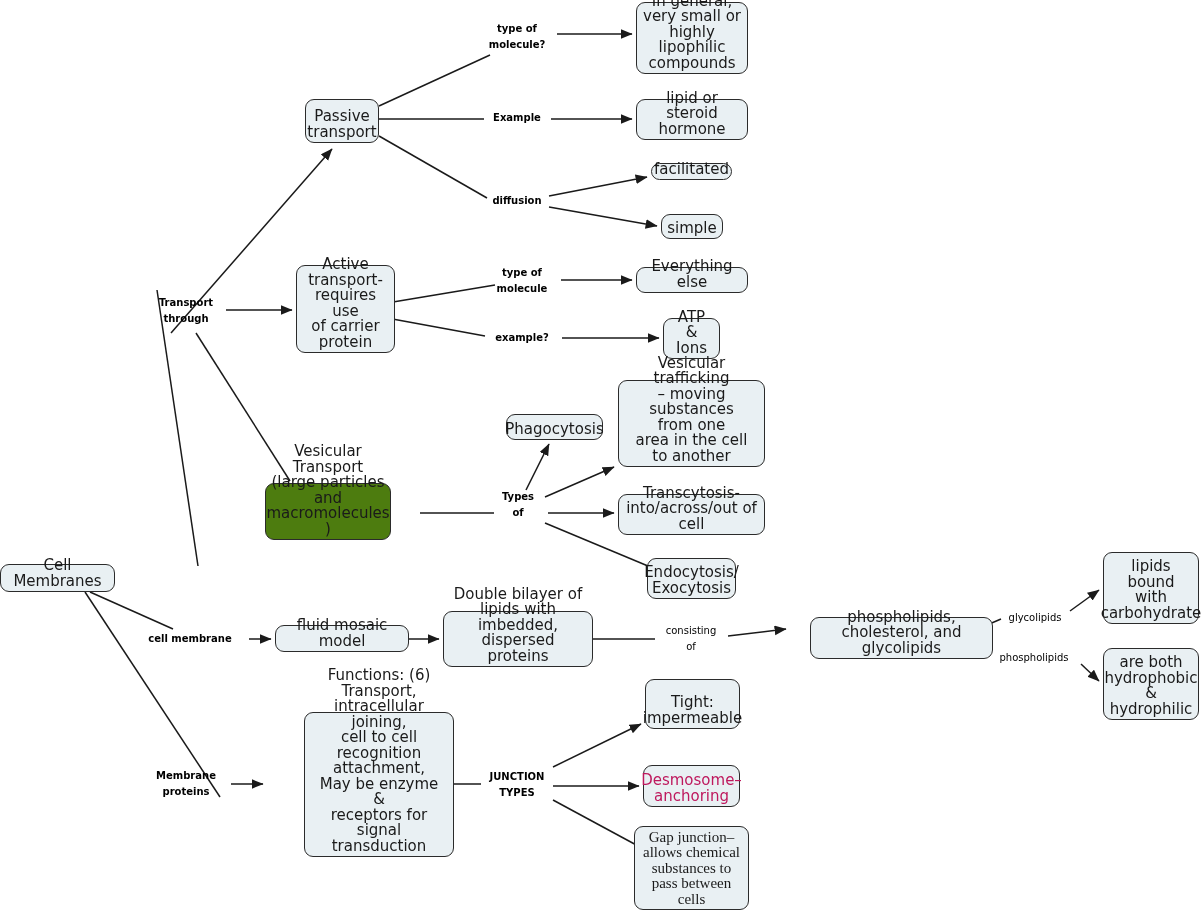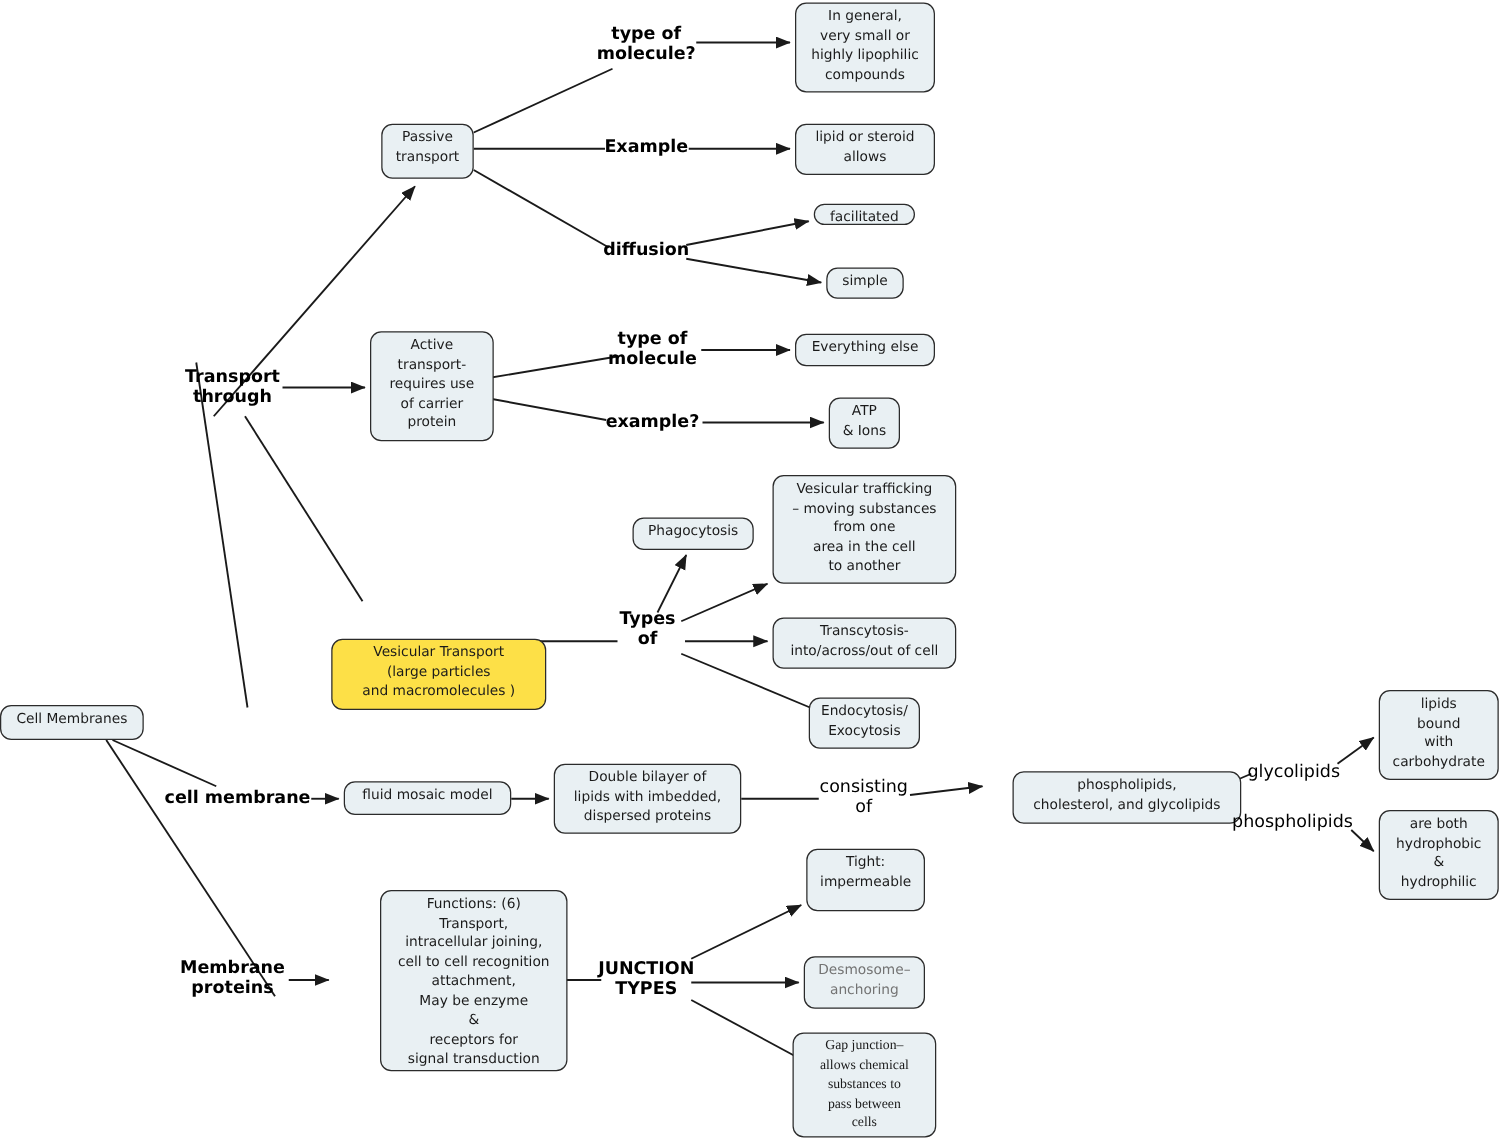--- a/index.html
+++ b/index.html
@@ -27,34 +27,34 @@
     height: 910px;
     pointer-events: none;
   }
   .node {
     position: absolute;
     box-sizing: border-box;
     background: #e9f0f3;
     border: 1.6px solid #2b2b2b;
     border-radius: 9px;
     display: flex;
-    align-items: flex-start;
+    align-items: flex-end;
     justify-content: center;
     text-align: center;
     color: #1a1a1a;
-    font-size: 11px;
+    font-size: 15px;
     line-height: 15.5px;
     padding: 2px 6px;
     white-space: pre-line;
     font-family: "DejaVu Sans", sans-serif;
   }
   .link-label {
     position: absolute;
     color: #000000;
-    font-size: 14px;
+    font-size: 10px;
     line-height: 15.5px;
     text-align: center;
     white-space: pre-line;
     font-family: "DejaVu Sans", sans-serif;
     transform: translate(-50%, -50%);
   }
   .link-label.bold { font-weight: bold; }
 </style>
 </head>
 <body>
@@ -106,32 +106,32 @@
   </svg>
   <div id="nodes-group">
       <div class="node" style="left: 0px; top: 564px; width: 115px; height: 28px; background: rgb(233, 240, 243); border-color: rgb(43, 43, 43); color: rgb(26, 26, 26);"><span>Cell Membranes</span></div>
       <div class="node" style="left: 305px; top: 99px; width: 74px; height: 44px; background: rgb(233, 240, 243); border-color: rgb(43, 43, 43); color: rgb(26, 26, 26);"><span>Passive
 transport</span></div>
       <div class="node" style="left: 636px; top: 2px; width: 112px; height: 72px; background: rgb(233, 240, 243); border-color: rgb(43, 43, 43); color: rgb(26, 26, 26);"><span>In general,
 very small or
 highly lipophilic
 compounds</span></div>
       <div class="node" style="left: 636px; top: 99px; width: 112px; height: 41px; background: rgb(233, 240, 243); border-color: rgb(43, 43, 43); color: rgb(26, 26, 26);"><span>lipid or steroid
-allows</span></div>
+hormone</span></div>
       <div class="node" style="left: 651px; top: 163px; width: 81px; height: 17px; background: rgb(233, 240, 243); border-color: rgb(43, 43, 43); color: rgb(26, 26, 26);"><span>facilitated</span></div>
       <div class="node" style="left: 661px; top: 214px; width: 62px; height: 25px; background: rgb(233, 240, 243); border-color: rgb(43, 43, 43); color: rgb(26, 26, 26);"><span>simple</span></div>
       <div class="node" style="left: 296px; top: 265px; width: 99px; height: 88px; background: rgb(233, 240, 243); border-color: rgb(43, 43, 43); color: rgb(26, 26, 26);"><span>Active
 transport-
 requires use
 of carrier
 protein</span></div>
       <div class="node" style="left: 636px; top: 267px; width: 112px; height: 26px; background: rgb(233, 240, 243); border-color: rgb(43, 43, 43); color: rgb(26, 26, 26);"><span>Everything else</span></div>
       <div class="node" style="left: 663px; top: 318px; width: 57px; height: 41px; background: rgb(233, 240, 243); border-color: rgb(43, 43, 43); color: rgb(26, 26, 26);"><span>ATP
 &amp; Ions</span></div>
-      <div class="node" style="left: 265px; top: 511px; width: 172px; height: 57px; background: #fde047; border-color: rgb(43, 43, 43); color: rgb(26, 26, 26);"><span>Vesicular Transport
+      <div class="node" style="left: 265px; top: 483px; width: 126px; height: 57px; background: #4d7c0f; border-color: rgb(43, 43, 43); color: rgb(26, 26, 26);"><span>Vesicular Transport
 (large particles
 and macromolecules )</span></div>
       <div class="node" style="left: 506px; top: 414px; width: 97px; height: 26px; background: rgb(233, 240, 243); border-color: rgb(43, 43, 43); color: rgb(26, 26, 26);"><span>Phagocytosis</span></div>
       <div class="node" style="left: 618px; top: 380px; width: 147px; height: 87px; background: rgb(233, 240, 243); border-color: rgb(43, 43, 43); color: rgb(26, 26, 26);"><span>Vesicular trafficking
 – moving substances
 from one
 area in the cell
 to another</span></div>
       <div class="node" style="left: 618px; top: 494px; width: 147px; height: 41px; background: rgb(233, 240, 243); border-color: rgb(43, 43, 43); color: rgb(26, 26, 26);"><span>Transcytosis-
 into/across/out of cell</span></div>
@@ -155,21 +155,21 @@
 Transport,
 intracellular joining,
 cell to cell recognition
 attachment,
 May be enzyme
 &amp;
 receptors for
 signal transduction</span></div>
       <div class="node" style="left: 645px; top: 679px; width: 95px; height: 50px; background: rgb(233, 240, 243); border-color: rgb(43, 43, 43); color: rgb(26, 26, 26);"><span>Tight:
 impermeable</span></div>
-      <div class="node" style="left: 643px; top: 765px; width: 97px; height: 42px; background: rgb(233, 240, 243); border-color: rgb(43, 43, 43); color: #737373;"><span>Desmosome–
+      <div class="node" style="left: 643px; top: 765px; width: 97px; height: 42px; background: rgb(233, 240, 243); border-color: rgb(43, 43, 43); color: #be185d;"><span>Desmosome–
 anchoring</span></div>
       <div class="node" style="left: 634px; top: 826px; width: 115px; height: 84px; background: rgb(233, 240, 243); border-color: rgb(43, 43, 43); color: rgb(26, 26, 26); font-family: Liberation Serif, serif;"><span>Gap junction–
 allows chemical
 substances to
 pass between
 cells</span></div>
     </div>
   <div id="labels-group">
       <div class="link-label bold" style="left: 517px; top: 36px;">type of
 molecule?</div>

